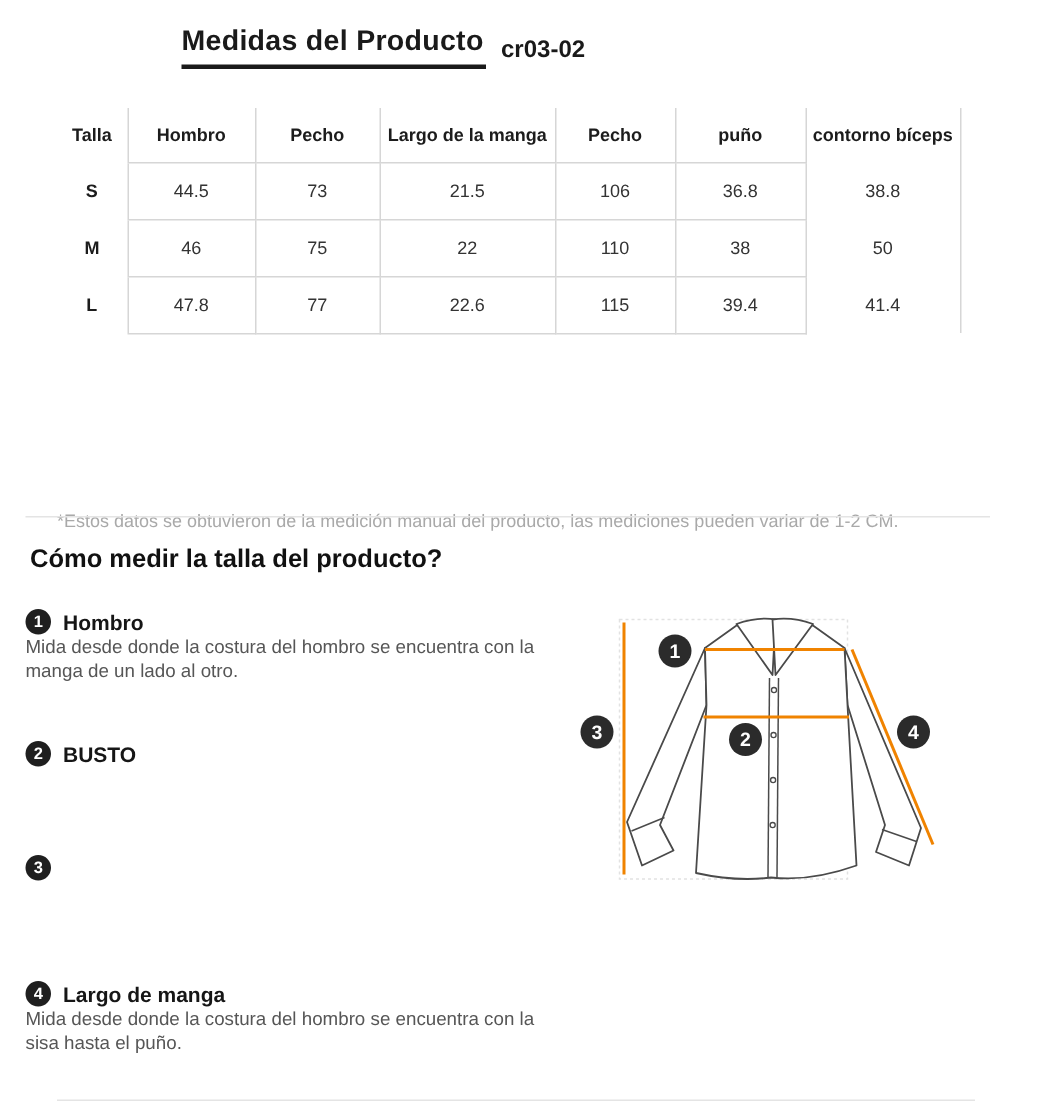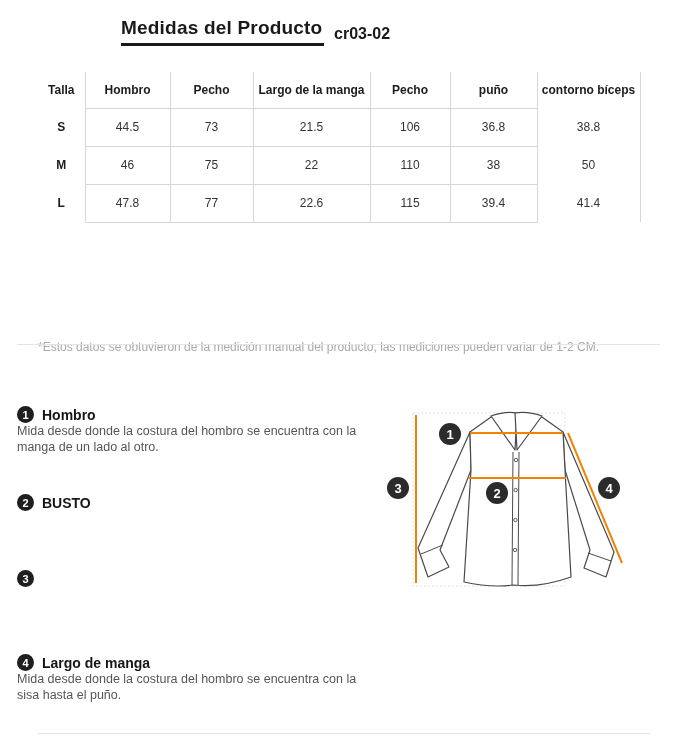--- a/index.html
+++ b/index.html
@@ -188,20 +188,21 @@
         <td>39.4</td>
         <td>41.4</td>
       </tr>
     </tbody>
   </table>
 
   <div class="note">*Estos datos se obtuvieron de la medición manual del producto, las mediciones pueden variar de 1-2 CM.</div>
 
   <div class="divider divider-mid"></div>
 
+  <div class="guide-heading">Cómo medir la talla del producto?</div>
 
   <div class="section section-1">
     <div class="section-title-row">
       <span class="num-badge">1</span>
       <span class="section-title">Hombro</span>
     </div>
     <div class="section-desc">Mida desde donde la costura del hombro se encuentra con la manga de un lado al otro.</div>
   </div>
 
   <div class="section section-2">

